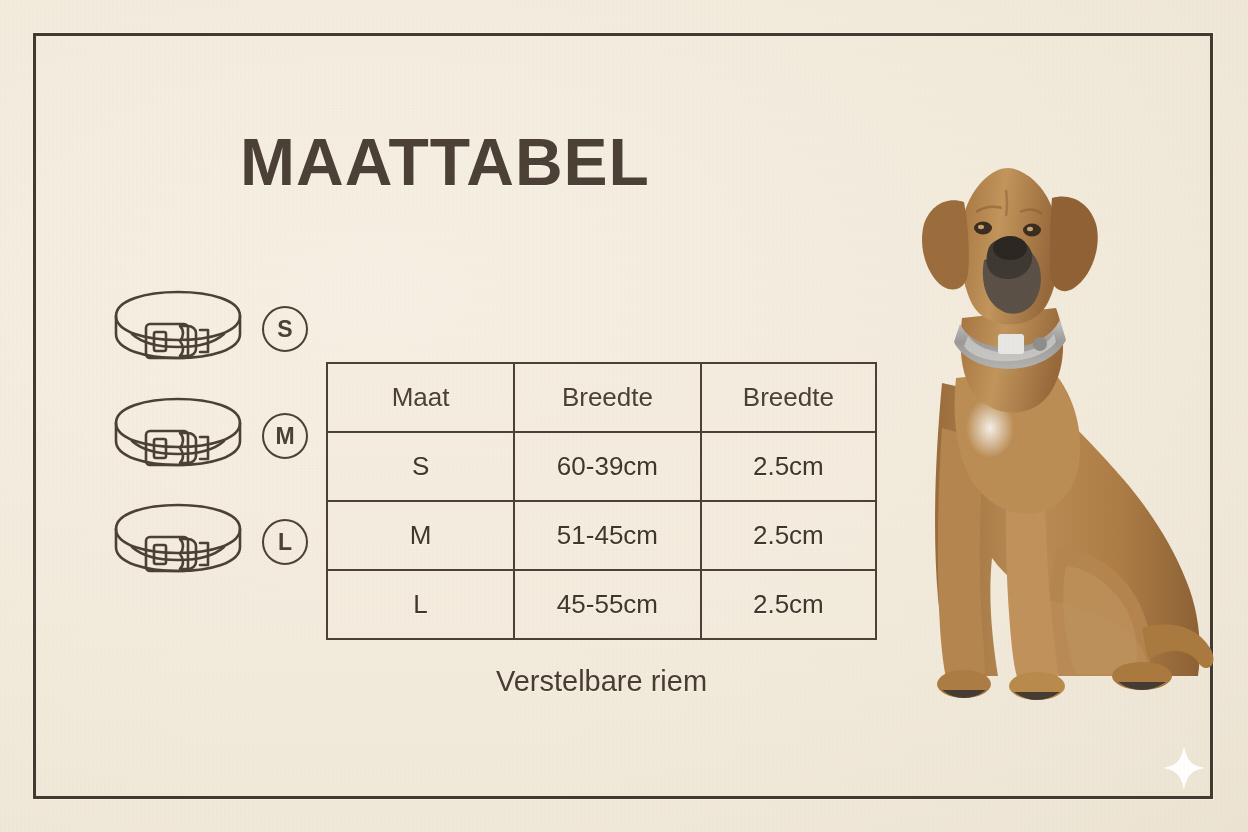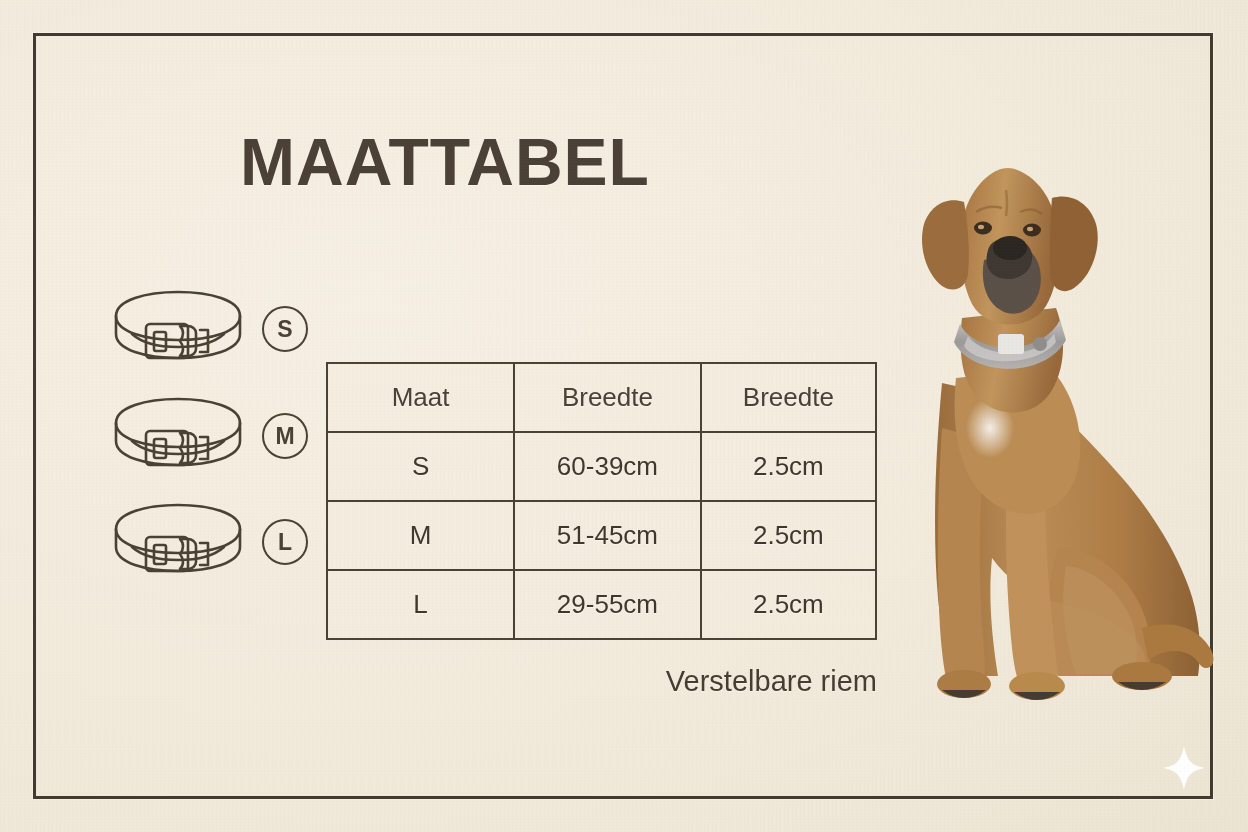--- a/index.html
+++ b/index.html
@@ -119,21 +119,21 @@
   #size-table .col-maat { width: 189px; }
   #size-table .col-lengte { width: 187px; }
   #size-table .col-breedte { width: 175px; }
 
   
   #caption {
     position: absolute;
     left: 326px;
     top: 665px;
     width: 551px;
-    text-align: right;
+    text-align: center;
     font-size: 29px;
     color: #463c31;
     text-shadow: 0 1px 0 rgba(255,255,255,0.5);
   }
 
   
   #dog-photo {
     position: absolute;
     left: 880px;
     top: 128px;
@@ -227,21 +227,21 @@
         <td>60-39cm</td>
         <td>2.5cm</td>
       </tr>
       <tr>
         <td>M</td>
         <td>51-45cm</td>
         <td>2.5cm</td>
       </tr>
       <tr>
         <td>L</td>
-        <td>29-55cm</td>
+        <td>45-55cm</td>
         <td>2.5cm</td>
       </tr>
     </tbody>
   </table>
 
   <div id="caption">Verstelbare riem</div>
 
   <div id="dog-photo">
     <svg viewBox="0 0 340 605" width="340" height="605">
       <defs>

